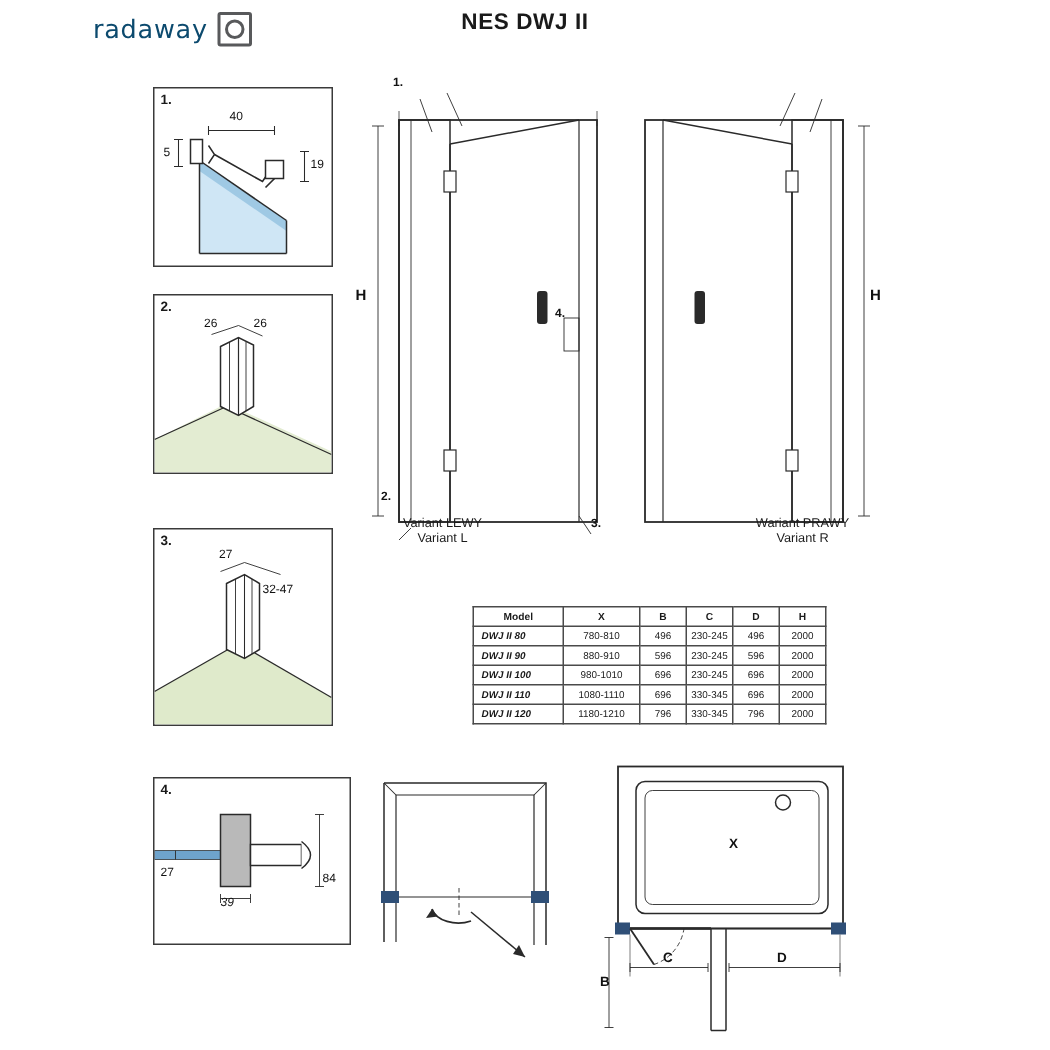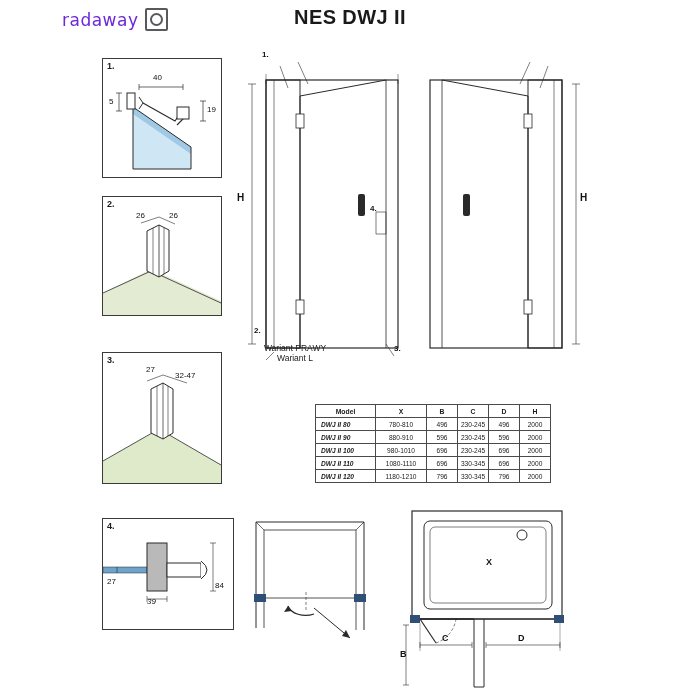--- a/index.html
+++ b/index.html
@@ -1,22 +1,22 @@
 <!DOCTYPE html>
 <html><head>
 <meta charset="utf-8">
 <style>
   html,body{margin:0;padding:0;}
   body{width:700px;height:700px;background:#ffffff;font-family:"Liberation Sans",sans-serif;color:#1a1a1a;}
   .page{position:relative;width:700px;height:700px;overflow:hidden;}
   .brand{position:absolute;left:62px;top:8px;display:flex;align-items:center;gap:6px;}
-  .brand-text{font-size:17px;letter-spacing:.5px;color:#6d28d9;font-family:"DejaVu Sans",sans-serif;}
+  .brand-text{font-size:17px;letter-spacing:.5px;color:#0c4a6e;font-family:"DejaVu Sans",sans-serif;}
   .brand-mark{width:19px;height:19px;border:2px solid #58595b;border-radius:2px;position:relative;}
   .brand-mark:after{content:"";position:absolute;left:3px;top:3px;width:9px;height:9px;border-radius:50%;border:2px solid #58595b;}
-  .title{position:absolute;left:0;top:6px;width:700px;text-align:center;font-size:20px;font-weight:bold;letter-spacing:.4px;}
+  .title{position:absolute;left:0;top:6px;width:700px;text-align:center;font-size:15px;font-weight:bold;letter-spacing:.4px;}
   .det{position:absolute;border:1px solid #3a3a3a;background:#fff;}
   .det .num{position:absolute;left:4px;top:2px;font-size:9px;font-weight:bold;}
   .lbl{position:absolute;font-size:8px;color:#111;}
   .lbl.b{font-weight:bold;}
   .cap{position:absolute;font-size:8.5px;text-align:center;width:160px;}
   svg{display:block;}
   .tbl{position:absolute;left:315px;top:404px;border-collapse:collapse;font-size:6.6px;}
   .tbl td,.tbl th{border:.6px solid #4a4a4a;padding:1px 2px;text-align:center;height:10px;}
   .tbl th{font-weight:bold;font-size:6.8px;}
   .tbl td.model{font-style:italic;font-weight:bold;text-align:left;padding-left:5px;width:52px;}
@@ -92,21 +92,21 @@
       <line x1="0" y1="108" x2="56" y2="76" stroke="#2a2a2a" stroke-width=".8"></line>
       <line x1="56" y1="76" x2="118" y2="112" stroke="#2a2a2a" stroke-width=".8"></line>
       <polygon points="48,36 60,30 70,36 70,80 60,86 48,80" fill="#fff" stroke="#2a2a2a" stroke-width="1"></polygon>
       <line x1="60" y1="30" x2="60" y2="86" stroke="#2a2a2a" stroke-width=".7"></line>
       <line x1="54" y1="33" x2="54" y2="83" stroke="#2a2a2a" stroke-width=".6"></line>
       <line x1="65" y1="33" x2="65" y2="83" stroke="#2a2a2a" stroke-width=".6"></line>
       <line x1="44" y1="28" x2="60" y2="22" stroke="#2a2a2a" stroke-width=".6"></line>
       <line x1="60" y1="22" x2="84" y2="30" stroke="#2a2a2a" stroke-width=".6"></line>
     </svg>
     <span class="lbl" style="left:43px;top:12px;">27</span>
-    <span class="lbl" style="left:72px;top:18px;">32-47</span>
+    <span class="lbl" style="left:72px;top:35px;">32-47</span>
   </div>
 
   <div class="det" style="left:102px;top:518px;width:130px;height:110px;">
     <span class="num">4.</span>
     <svg width="130" height="110" viewBox="0 0 130 110">
       <rect x="0" y="48" width="44" height="6" fill="#6ea3cc" stroke="#2a2a2a" stroke-width=".5"></rect>
       <rect x="44" y="24" width="20" height="48" fill="#b9b9b9" stroke="#2a2a2a" stroke-width="1"></rect>
       <rect x="64" y="44" width="34" height="14" fill="#fff" stroke="#2a2a2a" stroke-width="1"></rect>
       <path d="M98,42 q12,9 0,18" fill="#fff" stroke="#2a2a2a" stroke-width="1"></path>
       <line x1="44" y1="80" x2="64" y2="80" stroke="#2a2a2a" stroke-width=".6"></line>
@@ -153,22 +153,22 @@
 
       <rect x="140" y="168" width="10" height="22" fill="none" stroke="#2a2a2a" stroke-width=".6"></rect>
     </svg>
     <span class="lbl b" style="left:26px;top:6px;">1.</span>
     <span class="lbl b" style="left:18px;top:282px;">2.</span>
     <span class="lbl b" style="left:158px;top:300px;">3.</span>
     <span class="lbl b" style="left:134px;top:160px;">4.</span>
     <span class="lbl b" style="left:1px;top:148px;font-size:10px;">H</span>
   </div>
   <div class="cap" style="left:215px;top:343px;">
-    <div>Wariant PRAWY</div>
-    <div>Wariant L</div>
+    <div>Variant LEWY</div>
+    <div>Variant L</div>
   </div>
 
   <div style="position:absolute;left:420px;top:44px;width:172px;height:320px;">
     <svg width="172" height="320" viewBox="0 0 172 320">
       <rect x="10" y="36" width="132" height="268" fill="none" stroke="#2a2a2a" stroke-width="1.2"></rect>
       <rect x="108" y="36" width="34" height="268" fill="none" stroke="#2a2a2a" stroke-width="1"></rect>
       <line x1="134" y1="36" x2="134" y2="304" stroke="#2a2a2a" stroke-width=".6"></line>
       <line x1="108" y1="52" x2="108" y2="304" stroke="#2a2a2a" stroke-width="1"></line>
       <line x1="22" y1="36" x2="22" y2="304" stroke="#2a2a2a" stroke-width=".8"></line>
       <path d="M108,52 L22,36" stroke="#2a2a2a" stroke-width="1" fill="none"></path>
@@ -176,20 +176,24 @@
       <rect x="104" y="70" width="8" height="14" fill="#fff" stroke="#2a2a2a" stroke-width=".8"></rect>
       <rect x="104" y="256" width="8" height="14" fill="#fff" stroke="#2a2a2a" stroke-width=".8"></rect>
       <line x1="128" y1="22" x2="120" y2="44" stroke="#2a2a2a" stroke-width=".6"></line>
       <line x1="110" y1="18" x2="100" y2="40" stroke="#2a2a2a" stroke-width=".6"></line>
       <line x1="156" y1="40" x2="156" y2="300" stroke="#2a2a2a" stroke-width=".6"></line>
       <line x1="152" y1="40" x2="160" y2="40" stroke="#2a2a2a" stroke-width=".6"></line>
       <line x1="152" y1="300" x2="160" y2="300" stroke="#2a2a2a" stroke-width=".6"></line>
     </svg>
     <span class="lbl b" style="left:160px;top:148px;font-size:10px;">H</span>
   </div>
+  <div class="cap" style="left:455px;top:343px;">
+    <div>Wariant PRAWY</div>
+    <div>Variant R</div>
+  </div>
 
   <table class="tbl">
     <thead>
       <tr>
         <th>Model</th>
         <th>X</th>
         <th>B</th>
         <th>C</th>
         <th>D</th>
         <th>H</th>

